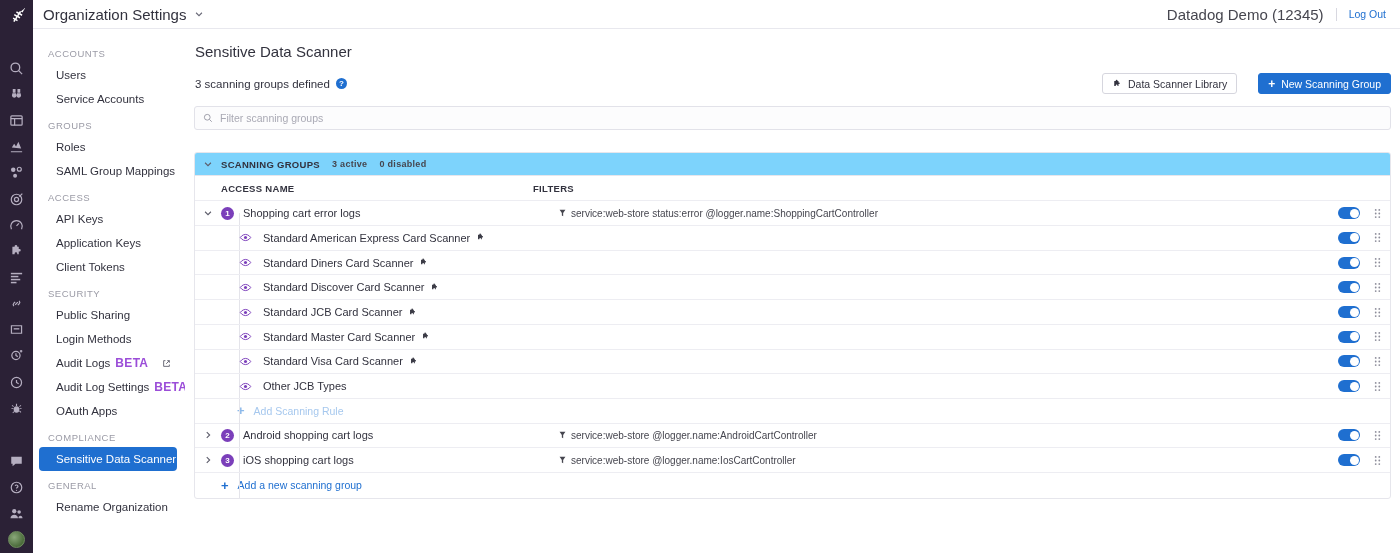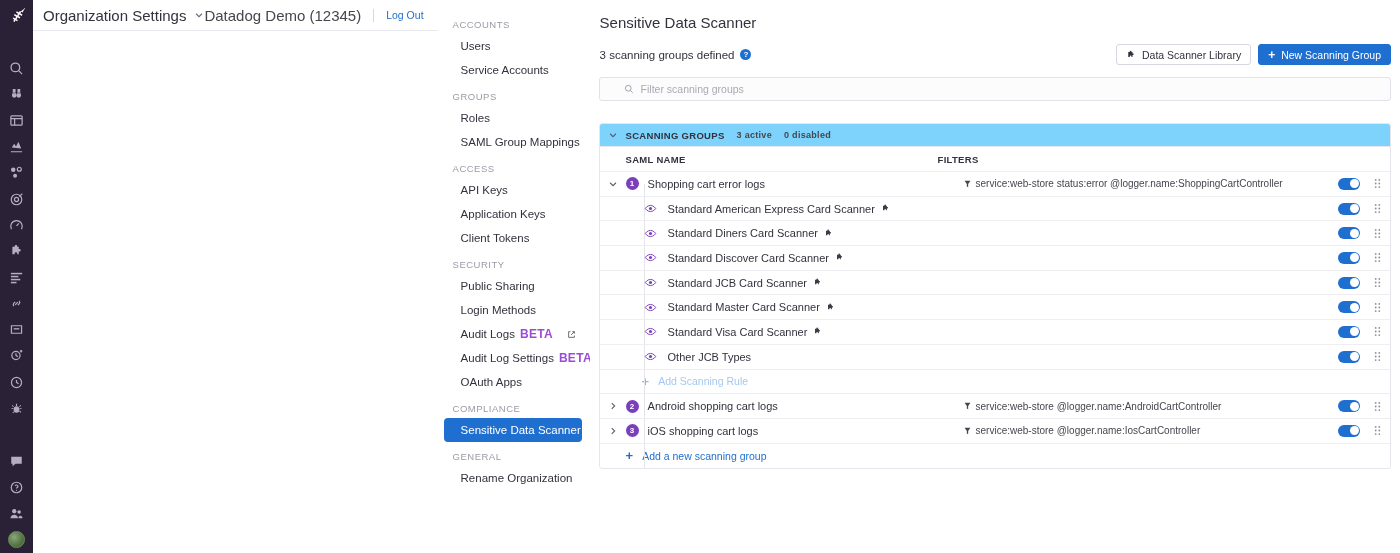--- a/index.html
+++ b/index.html
@@ -83,36 +83,36 @@
 
   .subrow { display: flex; align-items: center; margin-top: 13px; padding-left: 1px; }
   .sub-text { font-size: 11.5px; color: #32323e; }
   .help-dot {
     width: 11px; height: 11px; border-radius: 50%;
     background: #1f6fd0; color: #fff;
     font-size: 8px; font-weight: bold;
     display: inline-flex; align-items: center; justify-content: center;
     margin-left: 6px;
   }
-  .subrow-actions { margin-left: auto; display: flex; align-items: flex-end; gap: 7px; }
+  .subrow-actions { margin-left: auto; display: flex; align-items: flex-end; gap: 21px; }
   .btn {
     display: inline-flex; align-items: center; gap: 6px;
     font-size: 10.5px; height: 21px; padding: 0 9px;
     border-radius: 3px; cursor: pointer; white-space: nowrap;
   }
   .btn-secondary { background: #fff; border: 1px solid #d6d6de; color: #32323e; }
   .btn-primary { background: #1f6fd0; border: 1px solid #1f6fd0; color: #fff; }
   .btn svg { width: 10px; height: 10px; display: block; }
   .plus-glyph { font-size: 12px; line-height: 1; font-weight: bold; }
 
   .filter-input {
     margin-top: 12px; height: 24px;
     border: 1px solid #e2e2e9; border-radius: 3px;
     background: #fcfcfd;
-    display: flex; align-items: center; padding: 0 24px;
+    display: flex; align-items: center; padding: 0 8px;
   }
   .filter-input svg { width: 10px; height: 10px; color: #9b9ba6; margin-right: 7px; }
   .filter-input input {
     border: 0; outline: 0; background: transparent;
     font-size: 10.5px; color: #32323e; width: 100%;
     font-family: "Liberation Sans", sans-serif;
   }
   .filter-input input::placeholder { color: #a9a9b4; }
 
   
@@ -325,21 +325,21 @@
           <circle cx="10.8" cy="6.4" r="1.9"></circle>
         <path d="M1.6 13c0-2.2 1.8-3.6 4-3.6s4 1.4 4 3.6zM10 13c0-1.6.9-2.7 2.3-2.7 1.3 0 2.1.9 2.1 2.7z"></path>
       </svg>
     </div>
     <div class="rail-icon">
       <div class="rail-avatar"></div>
     </div>
     <div class="rail-spacer"></div>
   </div>
 
-  <div style="flex:1 1 auto; display:flex; flex-direction:row; height:553px;">
+  <div style="flex:1 1 auto; display:flex; flex-direction:column; height:553px;">
 
     <div class="topbar">
       <div class="org-title">Organization Settings</div>
       <div class="org-caret">
         <svg viewBox="0 0 12 12" fill="none" stroke="currentColor" stroke-width="1.3">
             <path d="M2.5 4.5L6 8l3.5-3.5"></path>
           </svg>
       </div>
       <div class="topbar-right">
         <div class="org-name">Datadog Demo (12345)</div>
@@ -451,21 +451,21 @@
                 <svg viewBox="0 0 12 12" fill="none" stroke="currentColor" stroke-width="1.3">
                     <path d="M2.5 4.5L6 8l3.5-3.5"></path>
                   </svg>
               </div>
               <div class="lbl">SCANNING GROUPS</div>
               <div class="meta">3 active</div>
               <div class="meta">0 disabled</div>
             </div>
 
             <div class="col-head">
-              <div class="c-name">SAML NAME</div>
+              <div class="c-name">ACCESS NAME</div>
               <div class="c-filters">FILTERS</div>
             </div>
 
             <div id="rows-host">
                 <div class="row group">
                   <div class="chev-cell">
                     <svg viewBox="0 0 12 12" fill="none" stroke="currentColor" stroke-width="1.3">
                       <path d="M2.5 4.5L6 8l3.5-3.5"></path>
                     </svg>
                   </div>

